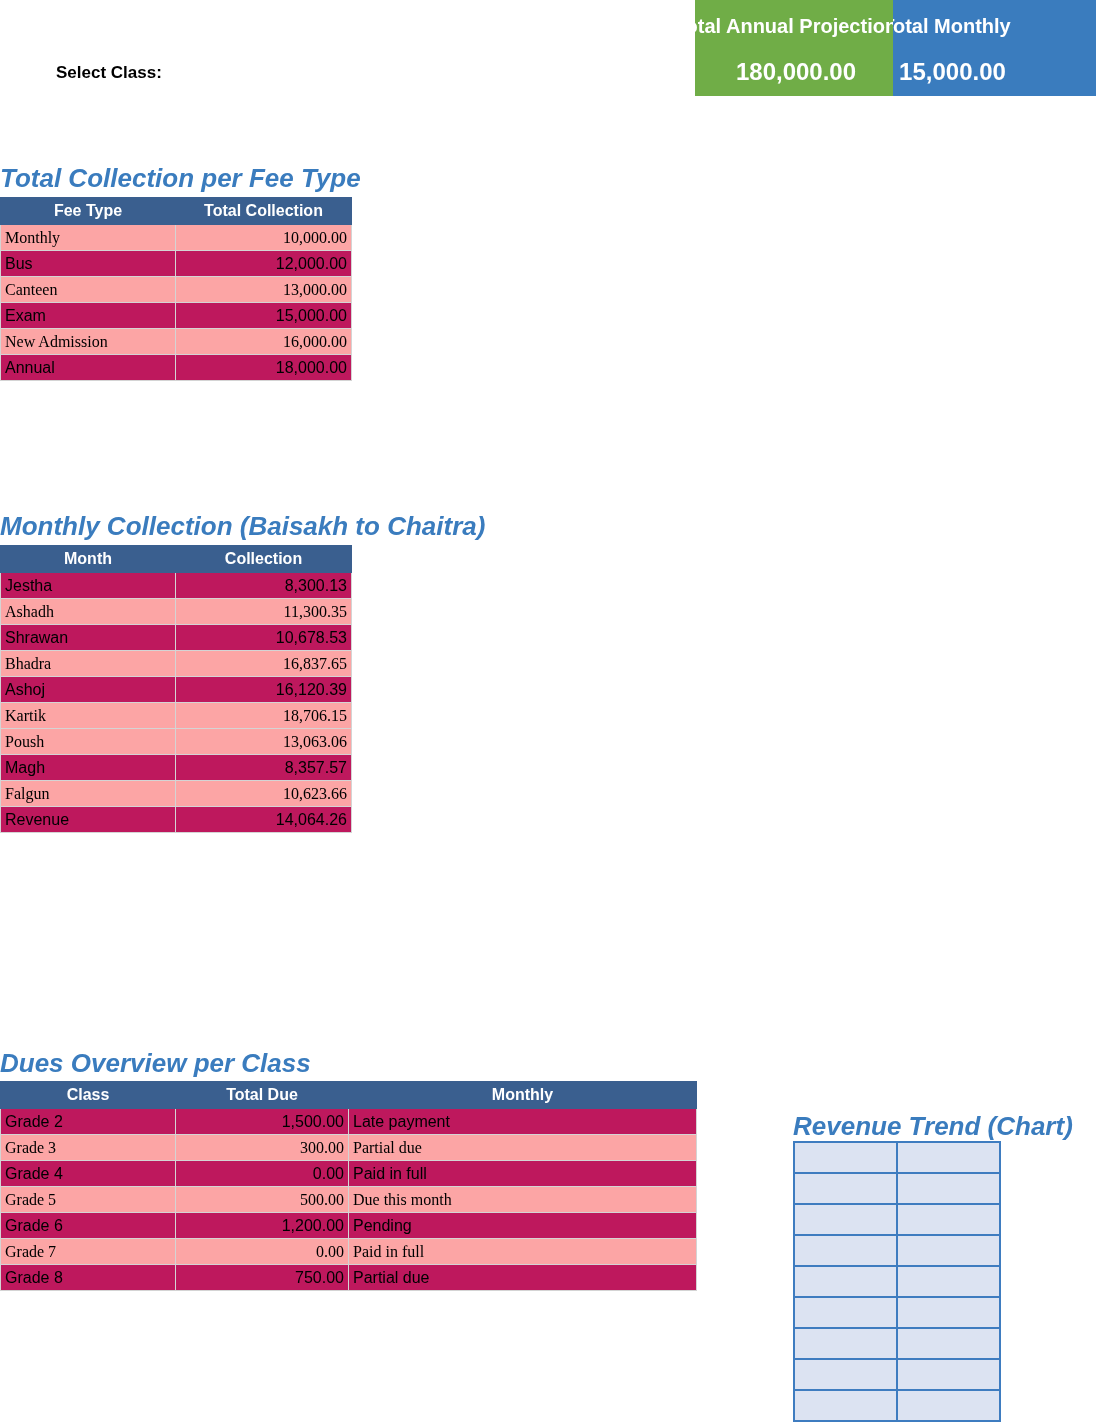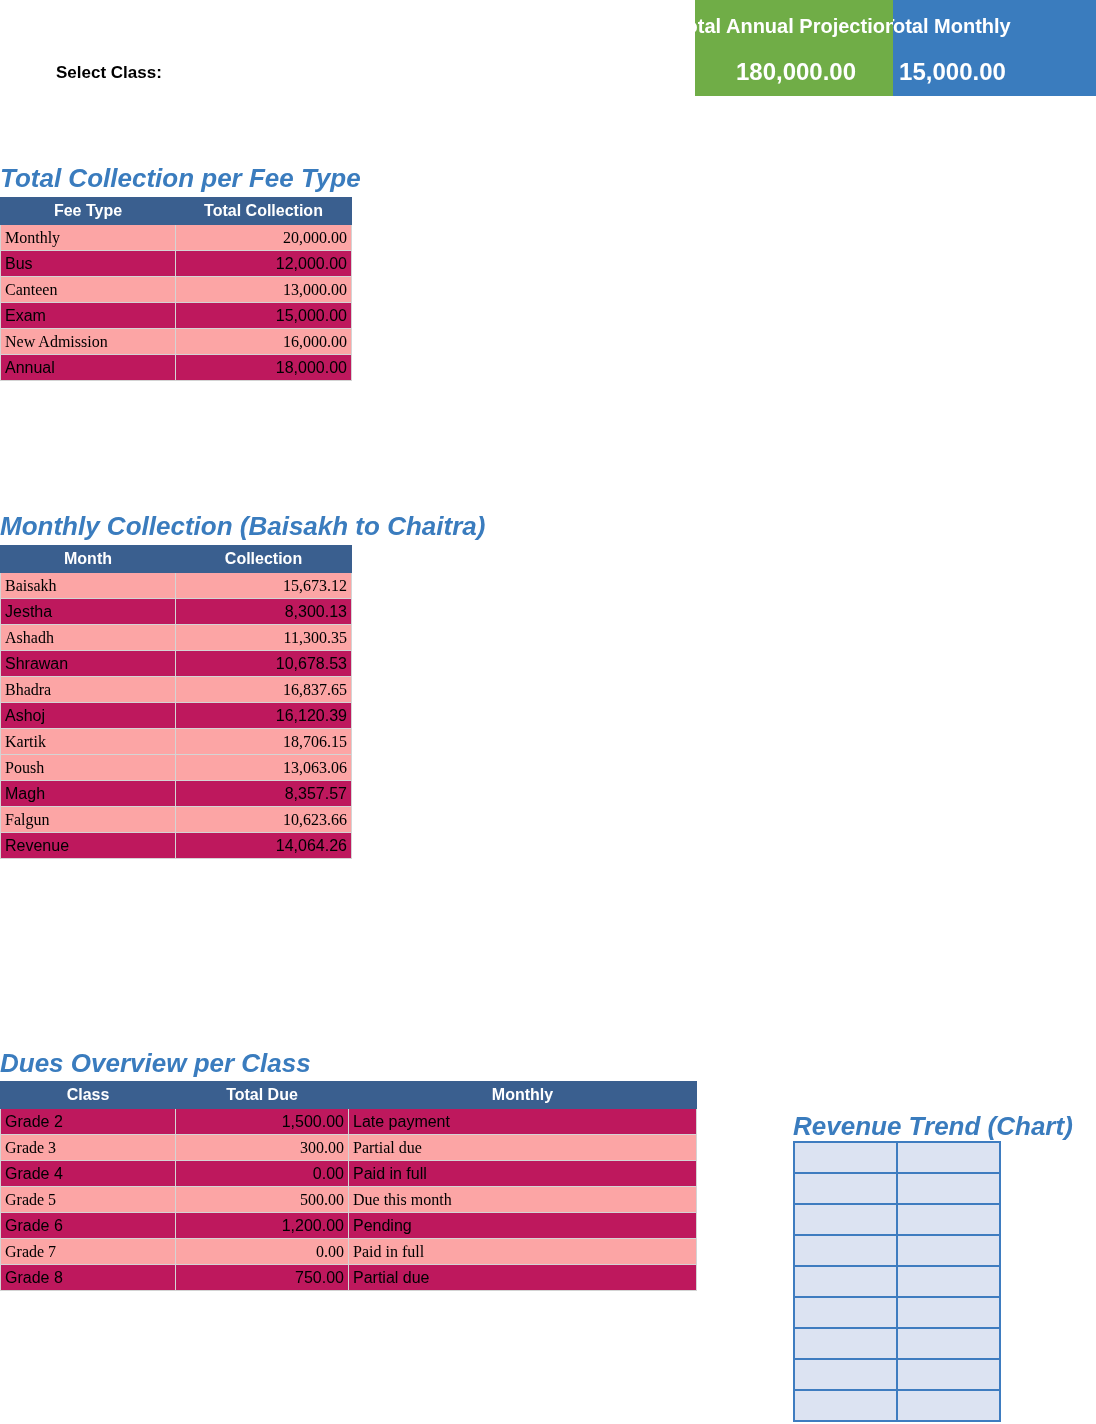--- a/index.html
+++ b/index.html
@@ -172,21 +172,21 @@
     </colgroup>
   <thead>
     <tr>
       <th>Fee Type</th>
       <th>Total Collection</th>
     </tr>
   </thead>
   <tbody>
     <tr class="odd">
       <td class="txt">Monthly</td>
-      <td class="num">20,000.00</td>
+      <td class="num">10,000.00</td>
     </tr>
     <tr class="even">
       <td class="txt">Bus</td>
       <td class="num">12,000.00</td>
     </tr>
     <tr class="odd">
       <td class="txt">Canteen</td>
       <td class="num">13,000.00</td>
     </tr>
     <tr class="even">
@@ -211,24 +211,20 @@
       <col class="c1">
       <col class="c2">
     </colgroup>
   <thead>
     <tr>
       <th>Month</th>
       <th>Collection</th>
     </tr>
   </thead>
   <tbody>
-    <tr class="odd">
-      <td class="txt">Baisakh</td>
-      <td class="num">15,673.12</td>
-    </tr>
     <tr class="even">
       <td class="txt">Jestha</td>
       <td class="num">8,300.13</td>
     </tr>
     <tr class="odd">
       <td class="txt">Ashadh</td>
       <td class="num">11,300.35</td>
     </tr>
     <tr class="even">
       <td class="txt">Shrawan</td>

